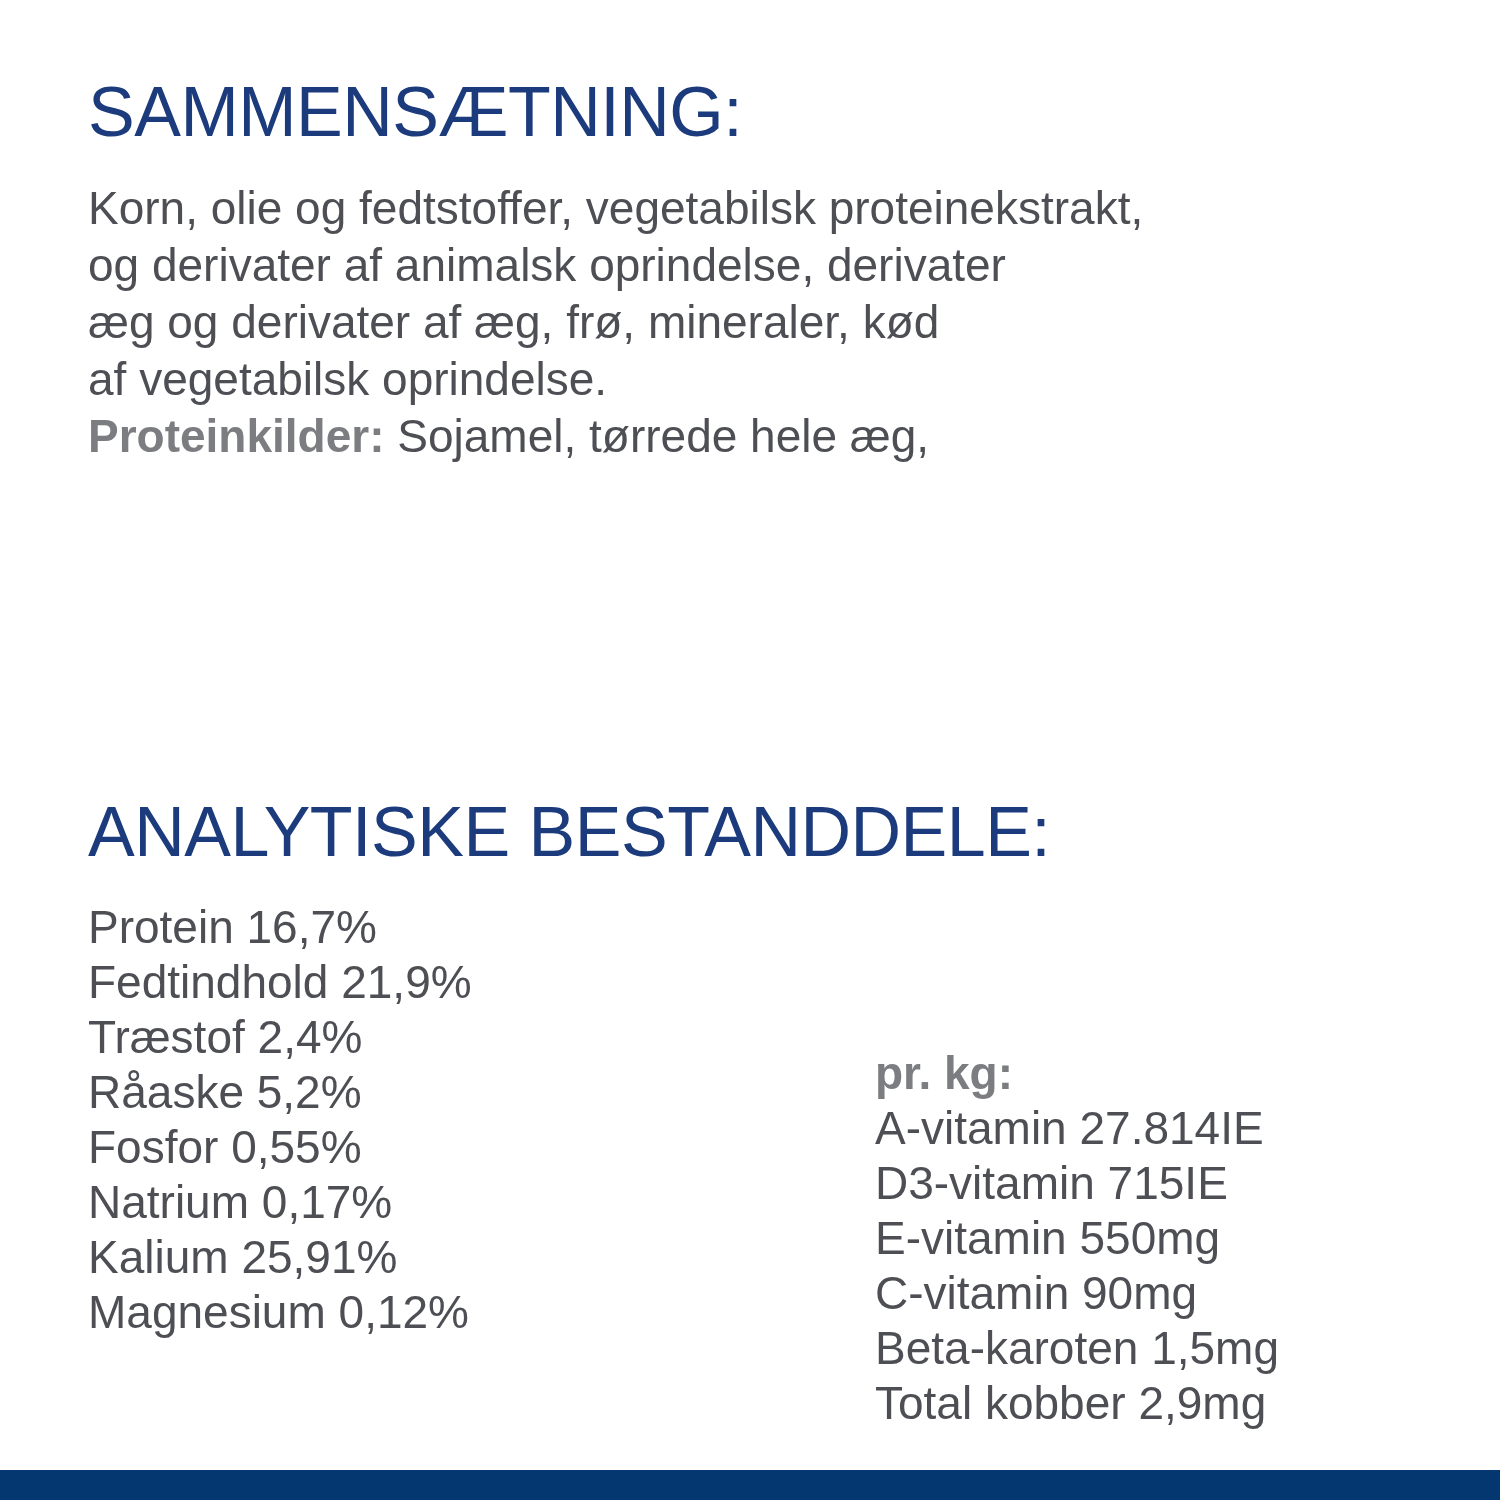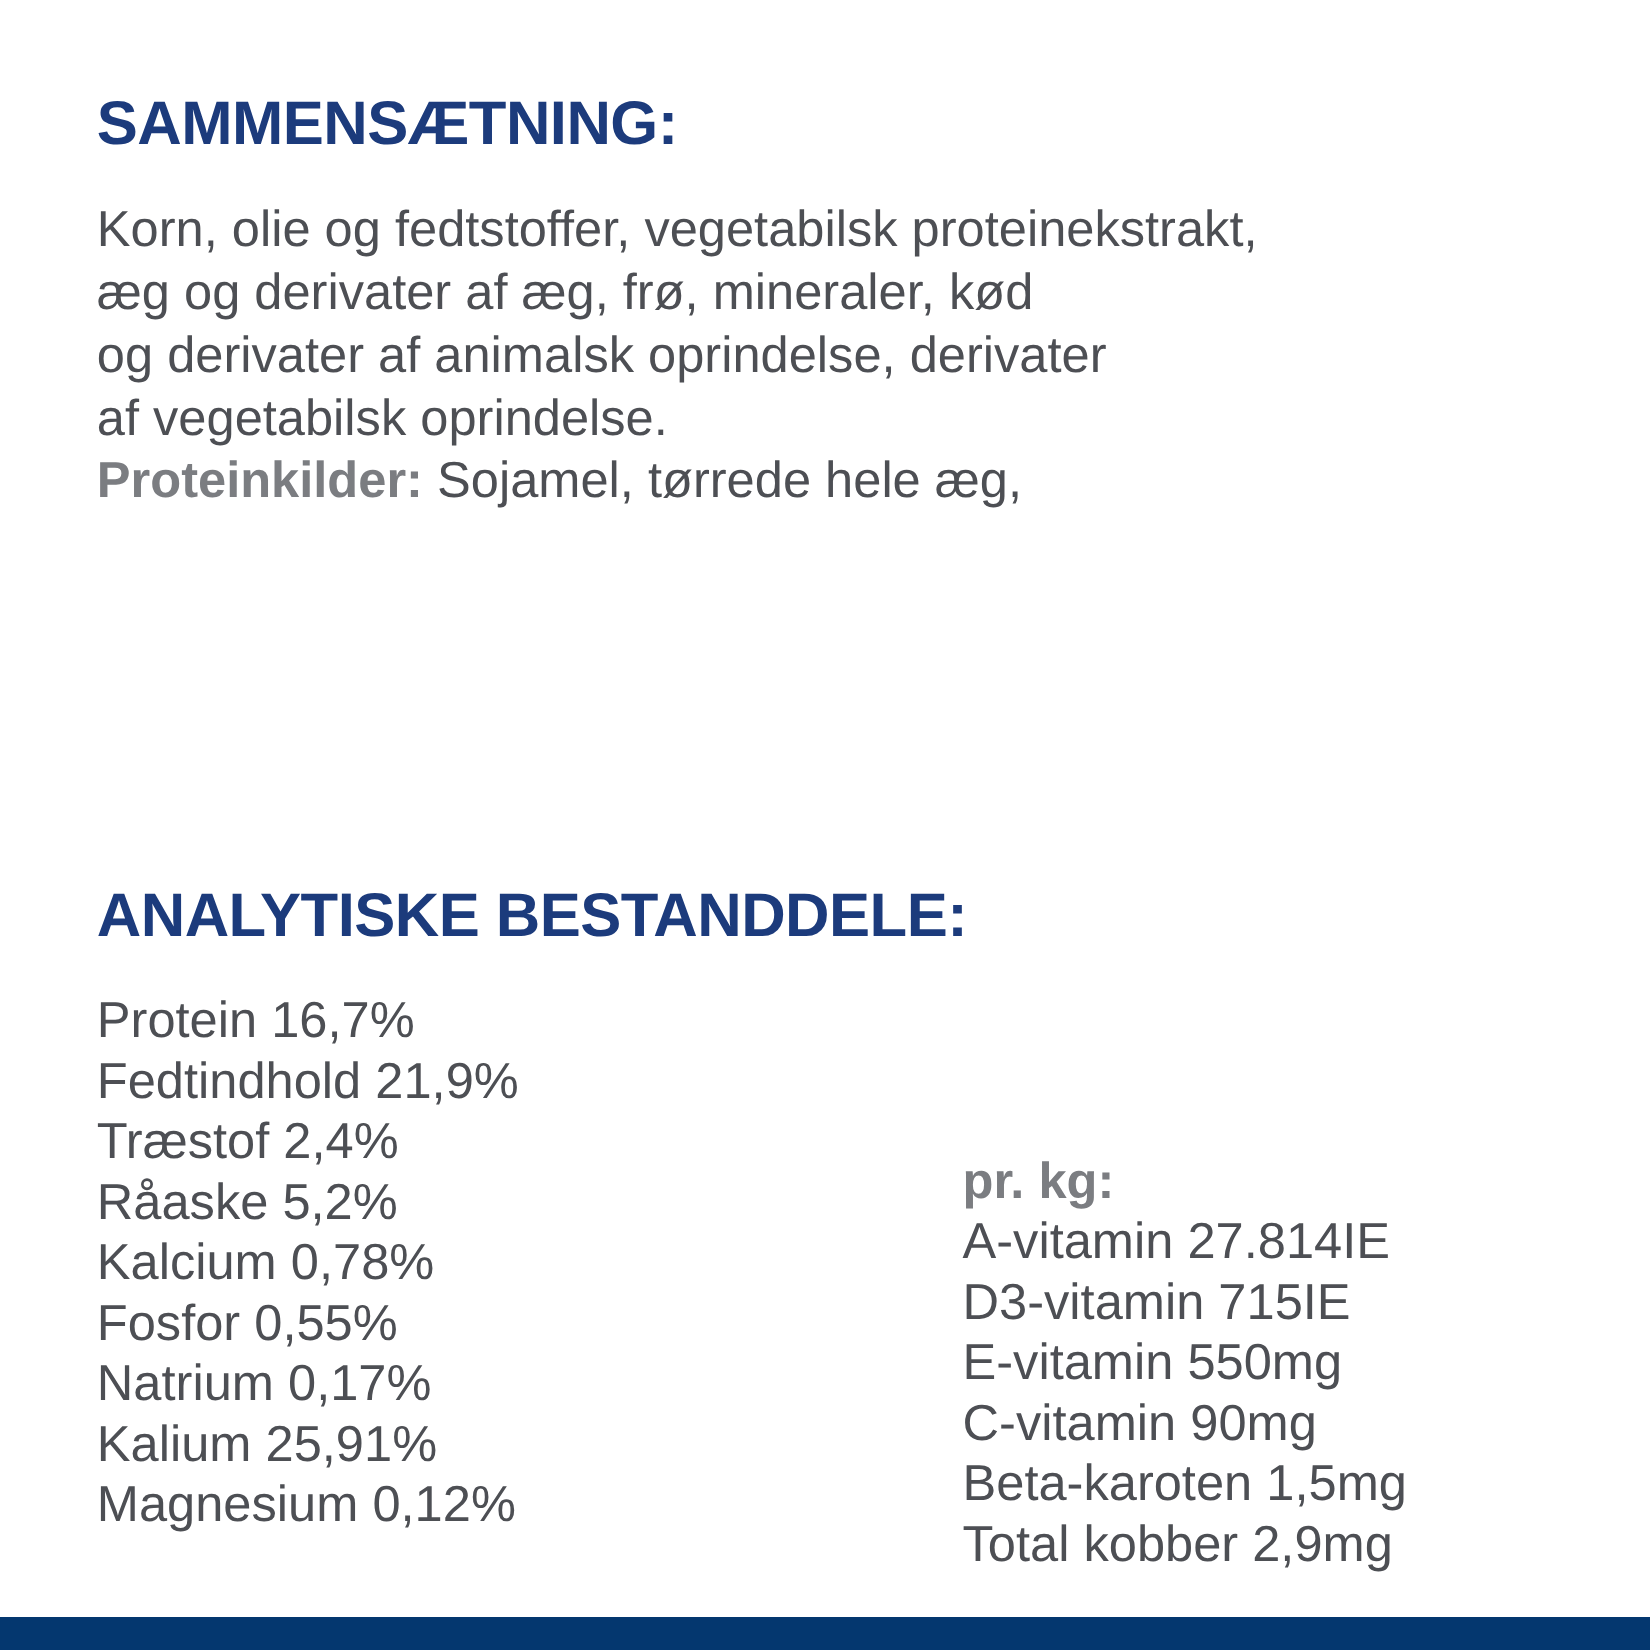--- a/index.html
+++ b/index.html
@@ -16,22 +16,22 @@
     width: 1500px;
     height: 1500px;
     background: var(--page-bg, #ffffff);
     overflow: hidden;
     font-family: "Liberation Sans", sans-serif;
     margin: 0 auto;
   }
   .section-heading {
     position: absolute;
     left: 88px;
-    font-size: 56px;
-    font-weight: 700;
+    font-size: 70px;
+    font-weight: 400;
     letter-spacing: -0.5px;
     line-height: 80px;
     color: var(--navy, #1c3b7c);
     white-space: nowrap;
   }
   .heading-composition { top: 72px; }
   .heading-analysis { top: 792px; }
   .composition-body {
     position: absolute;
     left: 88px;
@@ -87,23 +87,23 @@
 
 <div class="page">
 
   <h1 class="section-heading heading-composition">SAMMENSÆTNING:</h1>
 
   <div class="composition-body">
     <div>
 
         <div class="line">Korn, olie og fedtstoffer, vegetabilsk proteinekstrakt,</div>
 
+        <div class="line">og derivater af animalsk oprindelse, derivater</div>
+
         <div class="line">æg og derivater af æg, frø, mineraler, kød</div>
-
-        <div class="line">og derivater af animalsk oprindelse, derivater</div>
 
         <div class="line">af vegetabilsk oprindelse.</div>
       </div>
     <div class="line">
       <span class="bold-gray-label">Proteinkilder:</span>
       <span>Sojamel, tørrede hele æg,</span>
     </div>
   </div>
 
   <h1 class="section-heading heading-analysis">ANALYTISKE BESTANDDELE:</h1>
@@ -123,24 +123,20 @@
       <div class="row">
         <span>Træstof</span>
         <span>2,4%</span>
       </div>
 
       <div class="row">
         <span>Råaske</span>
         <span>5,2%</span>
       </div>
 
-      <div class="row">
-        <span>Kalcium</span>
-        <span>0,78%</span>
-      </div>
 
       <div class="row">
         <span>Fosfor</span>
         <span>0,55%</span>
       </div>
 
       <div class="row">
         <span>Natrium</span>
         <span>0,17%</span>
       </div>

